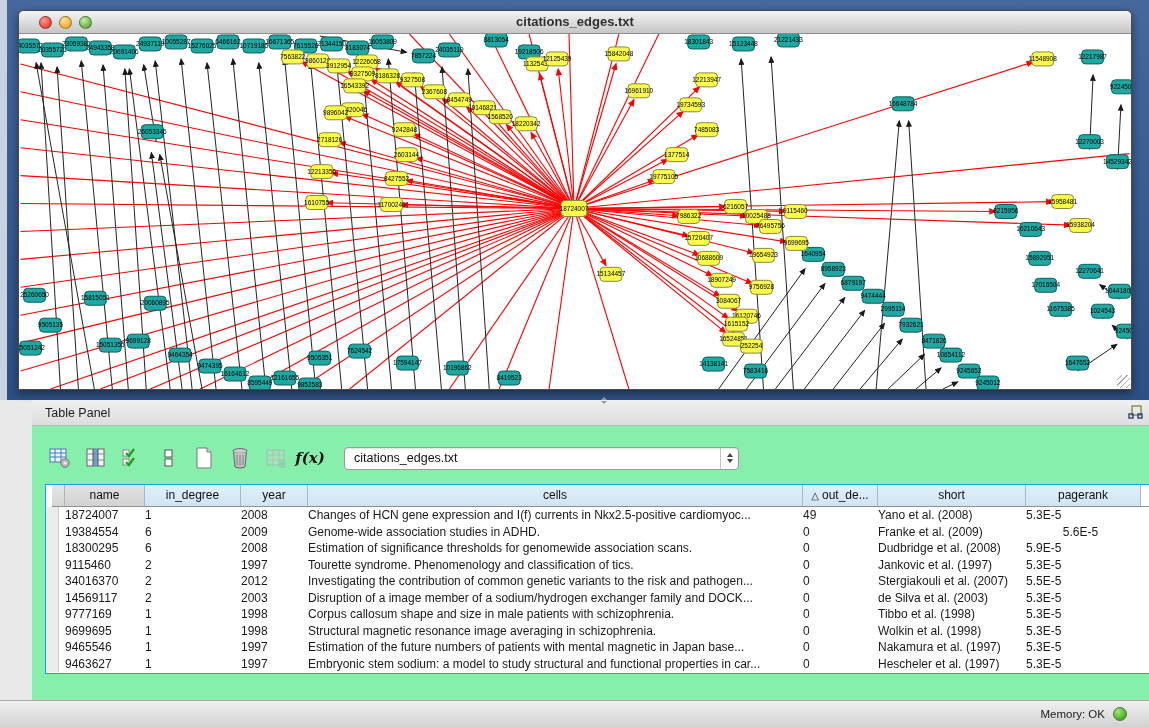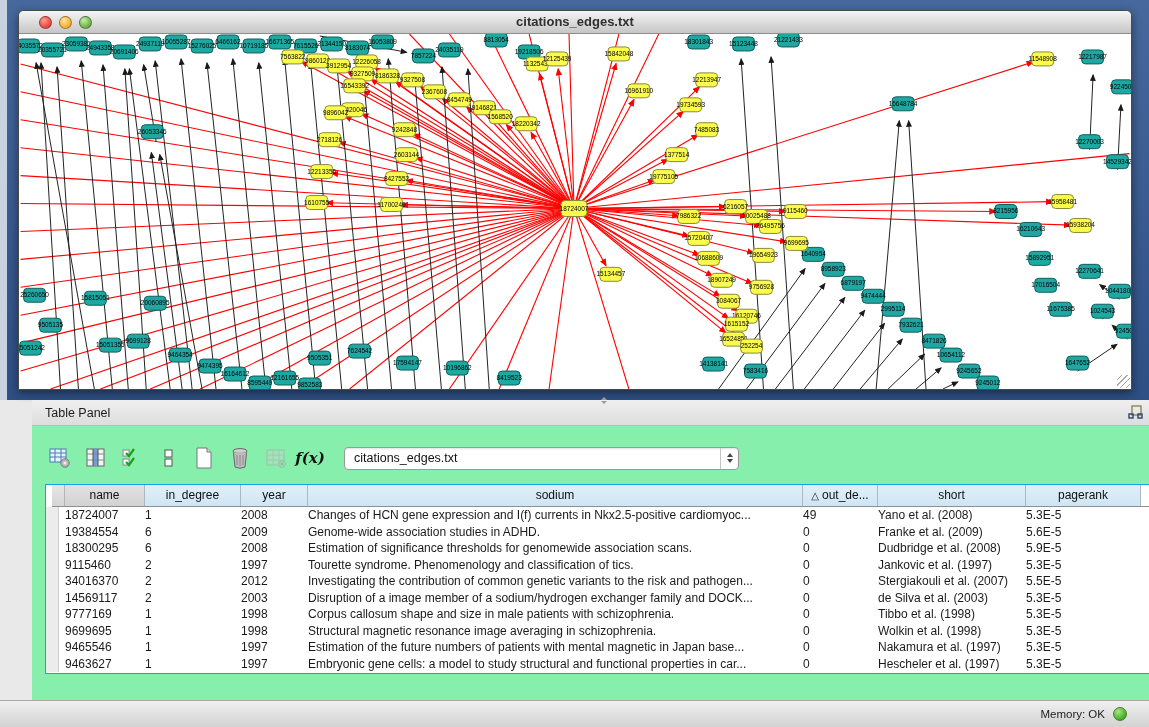--- a/index.html
+++ b/index.html
@@ -537,21 +537,21 @@
         </span>
     </div>
   </div>
 
   <div class="table-wrap">
     <div class="thead" id="thead">
         <div class="th th-gutter"></div>
         <div class="th th-name" style="width: 80px;"><span>name</span></div>
         <div class="th" style="width: 96px;"><span>in_degree</span></div>
         <div class="th" style="width: 67px;"><span>year</span></div>
-        <div class="th" style="width: 495px;"><span>sodium</span></div>
+        <div class="th" style="width: 495px;"><span>cells</span></div>
         <div class="th" style="width: 75px;"><span class="sort-tri">△</span><span>out_de...</span></div>
         <div class="th" style="width: 148px;"><span>short</span></div>
         <div class="th" style="width: 115px;"><span>pagerank</span></div>
       </div>
     <div class="tbody" id="tbody">
         <div class="trow">
           <div class="td td-gutter"></div>
           <div class="td" style="width: 80px;">18724007</div>
           <div class="td" style="width: 96px;">1</div>
           <div class="td" style="width: 67px;">2008</div>
@@ -561,21 +561,21 @@
           <div class="td" style="width: 115px;">5.3E-5</div>
         </div>
         <div class="trow">
           <div class="td td-gutter"></div>
           <div class="td" style="width: 80px;">19384554</div>
           <div class="td" style="width: 96px;">6</div>
           <div class="td" style="width: 67px;">2009</div>
           <div class="td" style="width: 495px;">Genome-wide association studies in ADHD.</div>
           <div class="td" style="width: 75px;">0</div>
           <div class="td" style="width: 148px;">Franke et al. (2009)</div>
-          <div class="td" style="width: 115px;">5.6E-5</div>
+          <div class="td" style="width: 115px; text-align: center;">5.6E-5</div>
         </div>
         <div class="trow">
           <div class="td td-gutter"></div>
           <div class="td" style="width: 80px;">18300295</div>
           <div class="td" style="width: 96px;">6</div>
           <div class="td" style="width: 67px;">2008</div>
           <div class="td" style="width: 495px;">Estimation of significance thresholds for genomewide association scans.</div>
           <div class="td" style="width: 75px;">0</div>
           <div class="td" style="width: 148px;">Dudbridge et al. (2008)</div>
           <div class="td" style="width: 115px;">5.9E-5</div>
@@ -638,21 +638,21 @@
           <div class="td" style="width: 495px;">Estimation of the future numbers of patients with mental magnetic in Japan base...</div>
           <div class="td" style="width: 75px;">0</div>
           <div class="td" style="width: 148px;">Nakamura et al. (1997)</div>
           <div class="td" style="width: 115px;">5.3E-5</div>
         </div>
         <div class="trow">
           <div class="td td-gutter"></div>
           <div class="td" style="width: 80px;">9463627</div>
           <div class="td" style="width: 96px;">1</div>
           <div class="td" style="width: 67px;">1997</div>
-          <div class="td" style="width: 495px;">Embryonic gene cells: a model to study structural and functional properties in car...</div>
+          <div class="td" style="width: 495px;">Embryonic stem sodium: a model to study structural and functional properties in car...</div>
           <div class="td" style="width: 75px;">0</div>
           <div class="td" style="width: 148px;">Hescheler et al. (1997)</div>
           <div class="td" style="width: 115px;">5.3E-5</div>
         </div>
       </div>
     <div class="vscroll">
         <div class="vthumb"></div>
       </div>
   </div>
 

